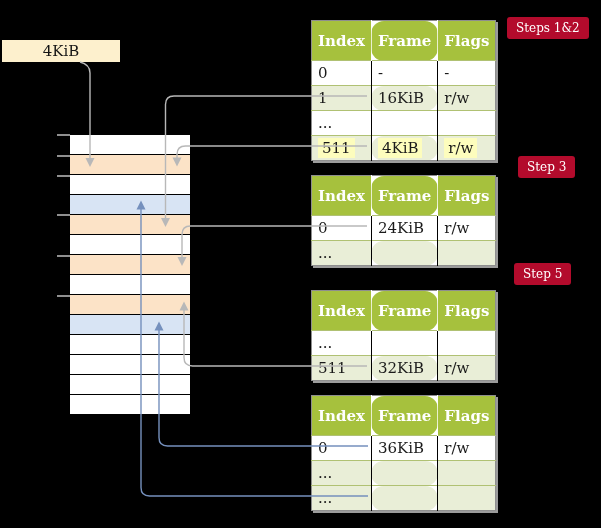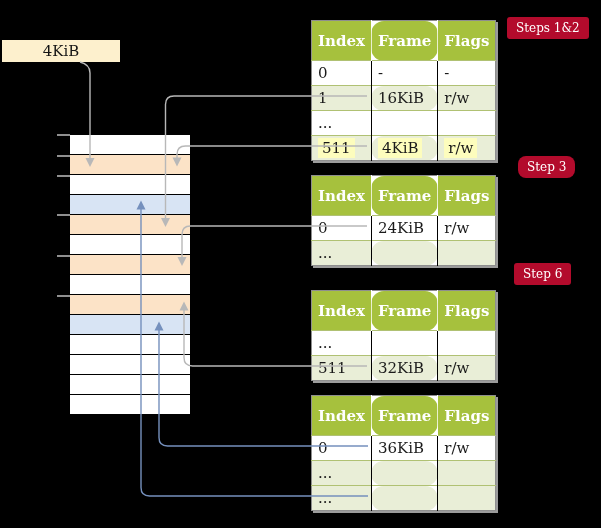--- a/index.html
+++ b/index.html
@@ -72,22 +72,22 @@
   #overlay .ah-blue{fill:var(--blue-connector);stroke:none;}
 </style>
 </head>
 <body>
 
 <div id="stage">
 
   <div class="frame-box">4KiB</div>
 
   <div class="step-label" style="left:507px;top:17px;">Steps 1&amp;2</div>
-  <div class="step-label" style="left:518px;top:156px;border-radius:8px;">Step 3</div>
-  <div class="step-label" style="left:514px;top:263px;">Step 6</div>
+  <div class="step-label" style="left:518px;top:156px;">Step 3</div>
+  <div class="step-label" style="left:514px;top:263px;">Step 5</div>
 
   <div class="memory-strip">
       <div class="mem-row free"></div>
       <div class="mem-row table"></div>
       <div class="mem-row free"></div>
       <div class="mem-row page"></div>
       <div class="mem-row table"></div>
       <div class="mem-row free"></div>
       <div class="mem-row table"></div>
       <div class="mem-row free"></div>

